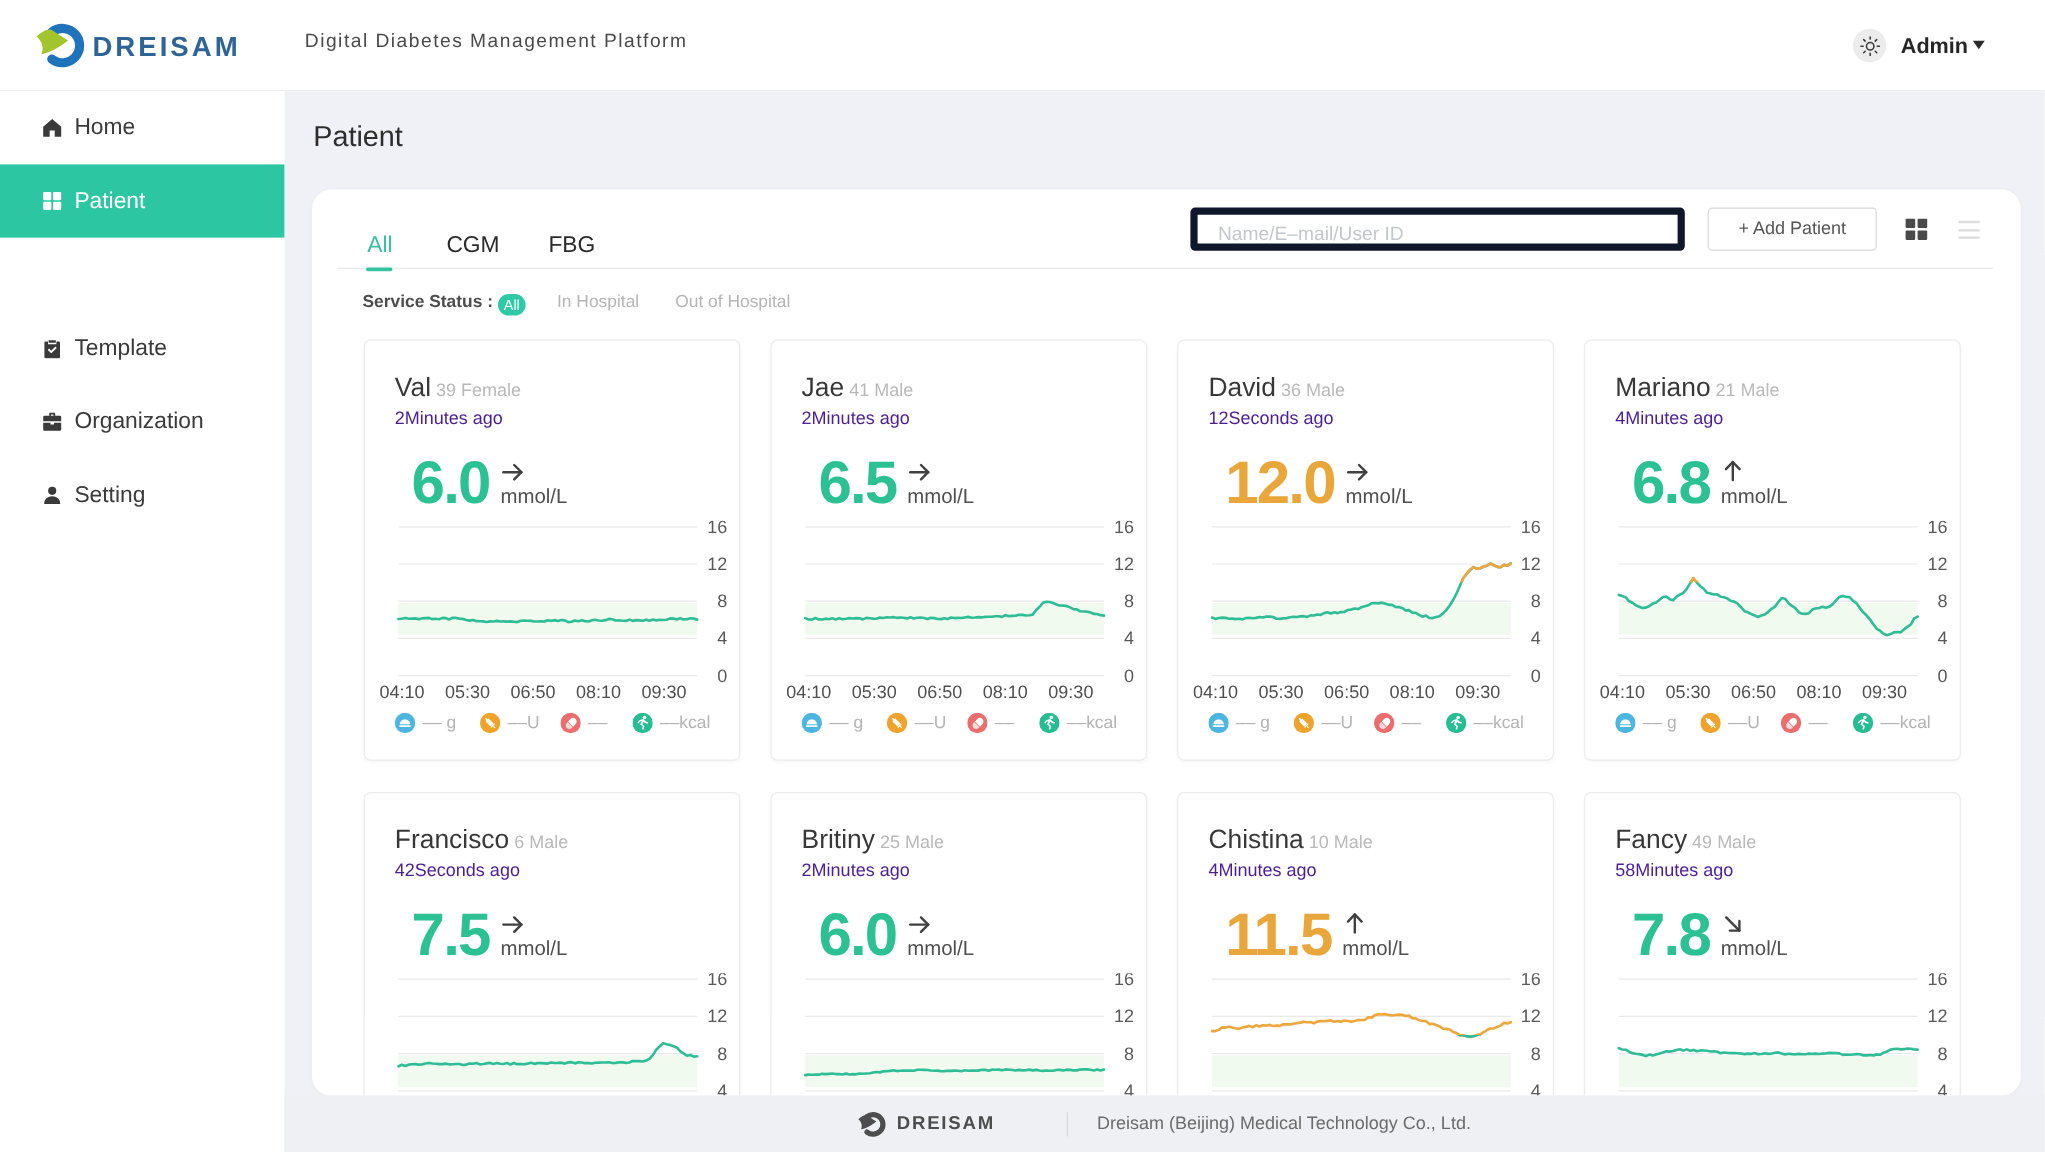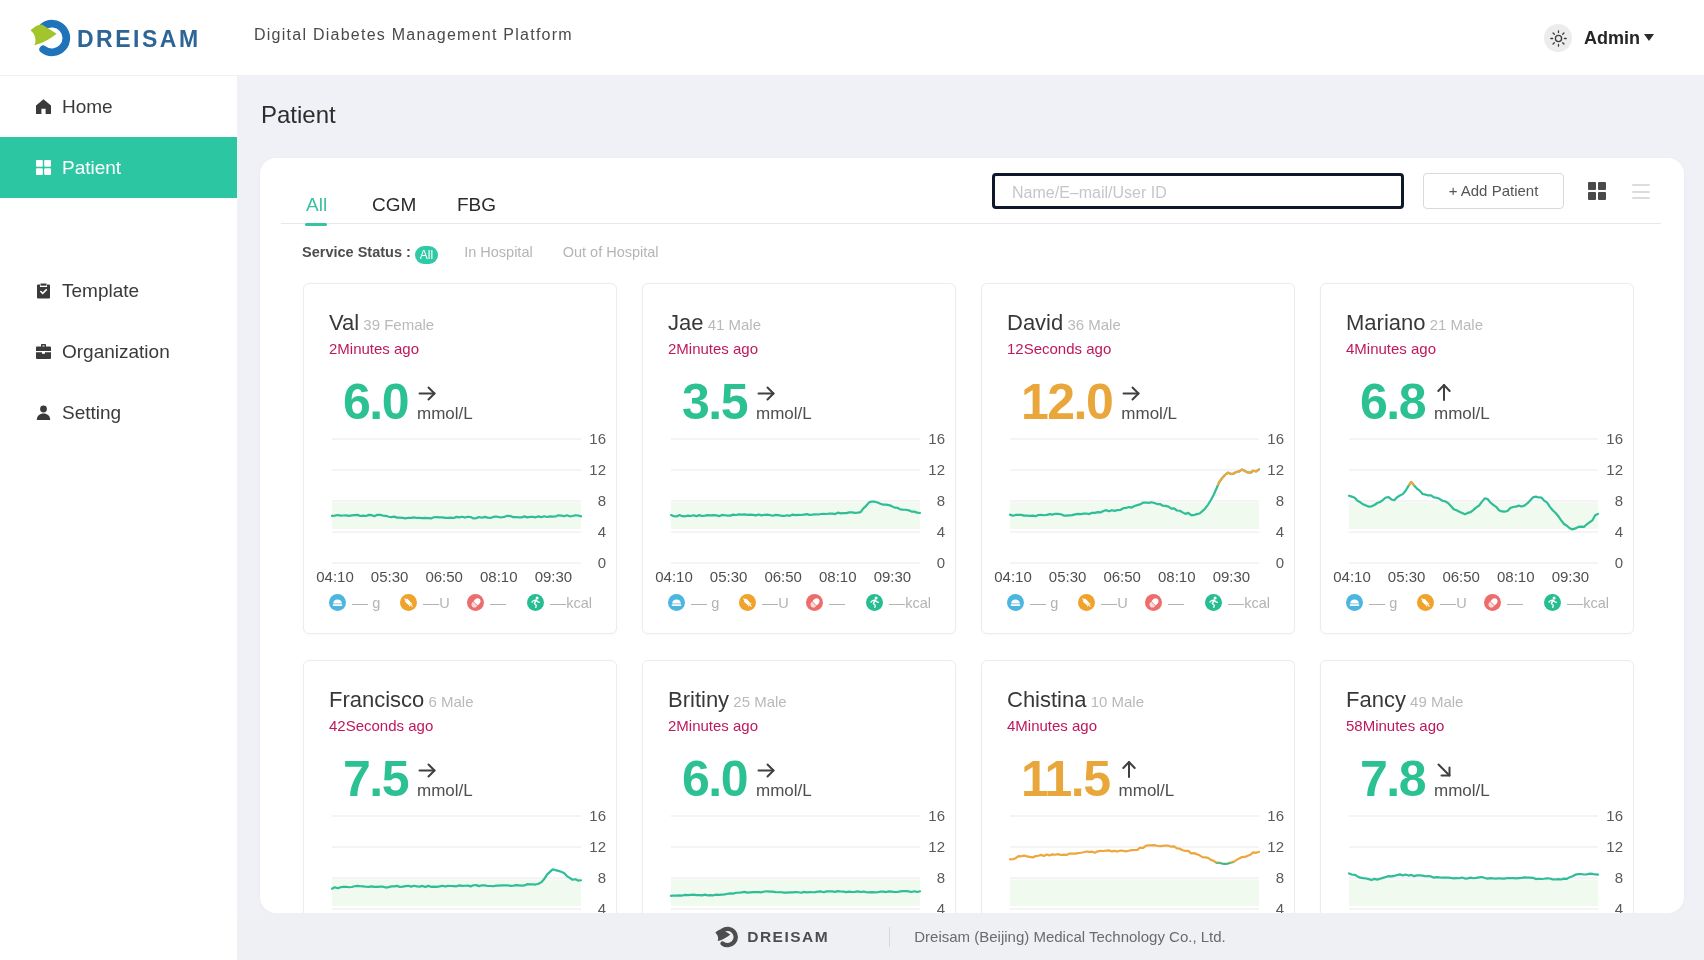--- a/index.html
+++ b/index.html
@@ -17,34 +17,34 @@
 .mi.active { background:#2cc6a2; color:#fff; }
 #content { position:absolute; left:237px; top:76px; width:1467px; height:884px; background:#f0f1f6; }
 #ptitle { position:absolute; left:261px; top:101px; font-size:24px; font-weight:500; color:#2d2d2d; z-index:5;}
 #panel { position:absolute; left:260px; top:158px; width:1424px; height:755px; background:#fff; border-radius:16px; overflow:hidden; z-index:5; box-shadow:0 1px 4px rgba(0,0,0,0.03); }
 .tab { position:absolute; top:36px; font-size:19px; color:#2b2b2b; }
 #tab-all { left:46px; color:#3bbfa0; }
 #tab-cgm { left:112px; }
 #tab-fbg { left:197px; }
 #tabline { position:absolute; left:21px; top:65px; width:1380px; height:1px; background:#e8e8e8; }
 #tabul { position:absolute; left:45px; top:64.5px; width:22px; height:3.5px; border-radius:2px; background:#35c3a0; }
-#search { position:absolute; left:732px; top:15px; width:412px; height:36px; border:3px solid #0f172a; border-radius:4px; background:#fff; }
+#search { position:absolute; left:732px; top:15px; width:412px; height:36px; border:6px solid #0f172a; border-radius:4px; background:#fff; }
 #search span { position:absolute; left:17px; top:8px; font-size:16px; color:#c3c7cc; }
 #addbtn { position:absolute; left:1163px; top:15px; width:141px; height:36px; border:1px solid #d9d9d9; border-radius:4px; background:#fff; font-size:15px; color:#555; text-align:center; line-height:34px; }
 #gridicon { position:absolute; left:1327px; top:24px; }
 #burger { position:absolute; left:1372px; top:26px; width:18px; }
 #burger div { height:2px; background:#dcdcdc; margin-bottom:4.5px; border-radius:1px; }
 #svc { position:absolute; left:42px; top:86px; height:20px; font-size:14.5px; }
 #svc b { color:#4d4d4d; font-weight:bold; }
 .badge { display:inline-block; background:#2fc9a6; color:#fff; font-size:12px; line-height:18px; padding:0 5px; border-radius:9px; margin-left:4px; vertical-align:-2px;}
 .svcopt { color:#b5b5b5; }
 .card { position:absolute; width:314px; height:351px; background:#fff; border:1px solid #ececec; border-radius:6px; box-shadow:0 1px 3px rgba(0,0,0,0.03); }
 .cname { position:absolute; left:25px; top:26px; font-size:22px; font-weight:500; color:#383838; }
 .cmeta { font-size:15px; font-weight:normal; color:#b9b9b9; }
-.ctime { position:absolute; left:25px; top:56px; font-size:15px; color:#be185d; }
+.ctime { position:absolute; left:25px; top:56px; font-size:15px; color:#4c1d95; }
 .cnum { position:absolute; left:23px; top:95px; display:flex; align-items:flex-end;margin-left:16px; }
 .big { font-size:50px; font-weight:bold; letter-spacing:-1.5px; line-height:47px; }
 .unitcol { display:flex; flex-direction:column; align-items:flex-start; margin-left:9px; margin-bottom:2px;justify-content:space-between; }
 .unit { font-size:17px; color:#4f4f4f; margin-top:1px; }
 .chart { position:absolute; left:0; top:150px; }
 .legend { position:absolute; left:0; top:310px; width:314px; height:18px; }
 .li { position:absolute; top:0; display:flex; align-items:center; }
 .li svg { flex:none; }
 .lt { font-size:14.5px; color:#b3b3b3; margin-left:6px; }
 #footer { position:absolute; left:237px; top:913px; width:1467px; height:47px; background:#eef0f4; z-index:20; display:flex; align-items:center; justify-content:center; }
@@ -224,21 +224,21 @@
               </g>
             </svg>
             <span class="lt">––kcal</span>
           </span>
   </div>
 </div>
       <div class="card" style="left:382px;top:125px">
   <div class="cname">Jae<span class="cmeta"> 41 Male</span></div>
   <div class="ctime">2Minutes ago</div>
   <div class="cnum">
-    <span class="big" style="color:#2cc193">3.5</span>
+    <span class="big" style="color:#2cc193">6.5</span>
     <span class="unitcol">
             <svg width="21" height="20" viewBox="0 0 21 20">
               <g stroke="#404040" stroke-width="2" fill="none" stroke-linecap="round" stroke-linejoin="round">
                 <path d="M2.5,10.5 H17.5"></path>
                 <path d="M11.5,4.5 L17.5,10.5 L11.5,16.5"></path>
               </g>
             </svg>
             <span class="unit">mmol/L</span>
           </span>
   </div>

